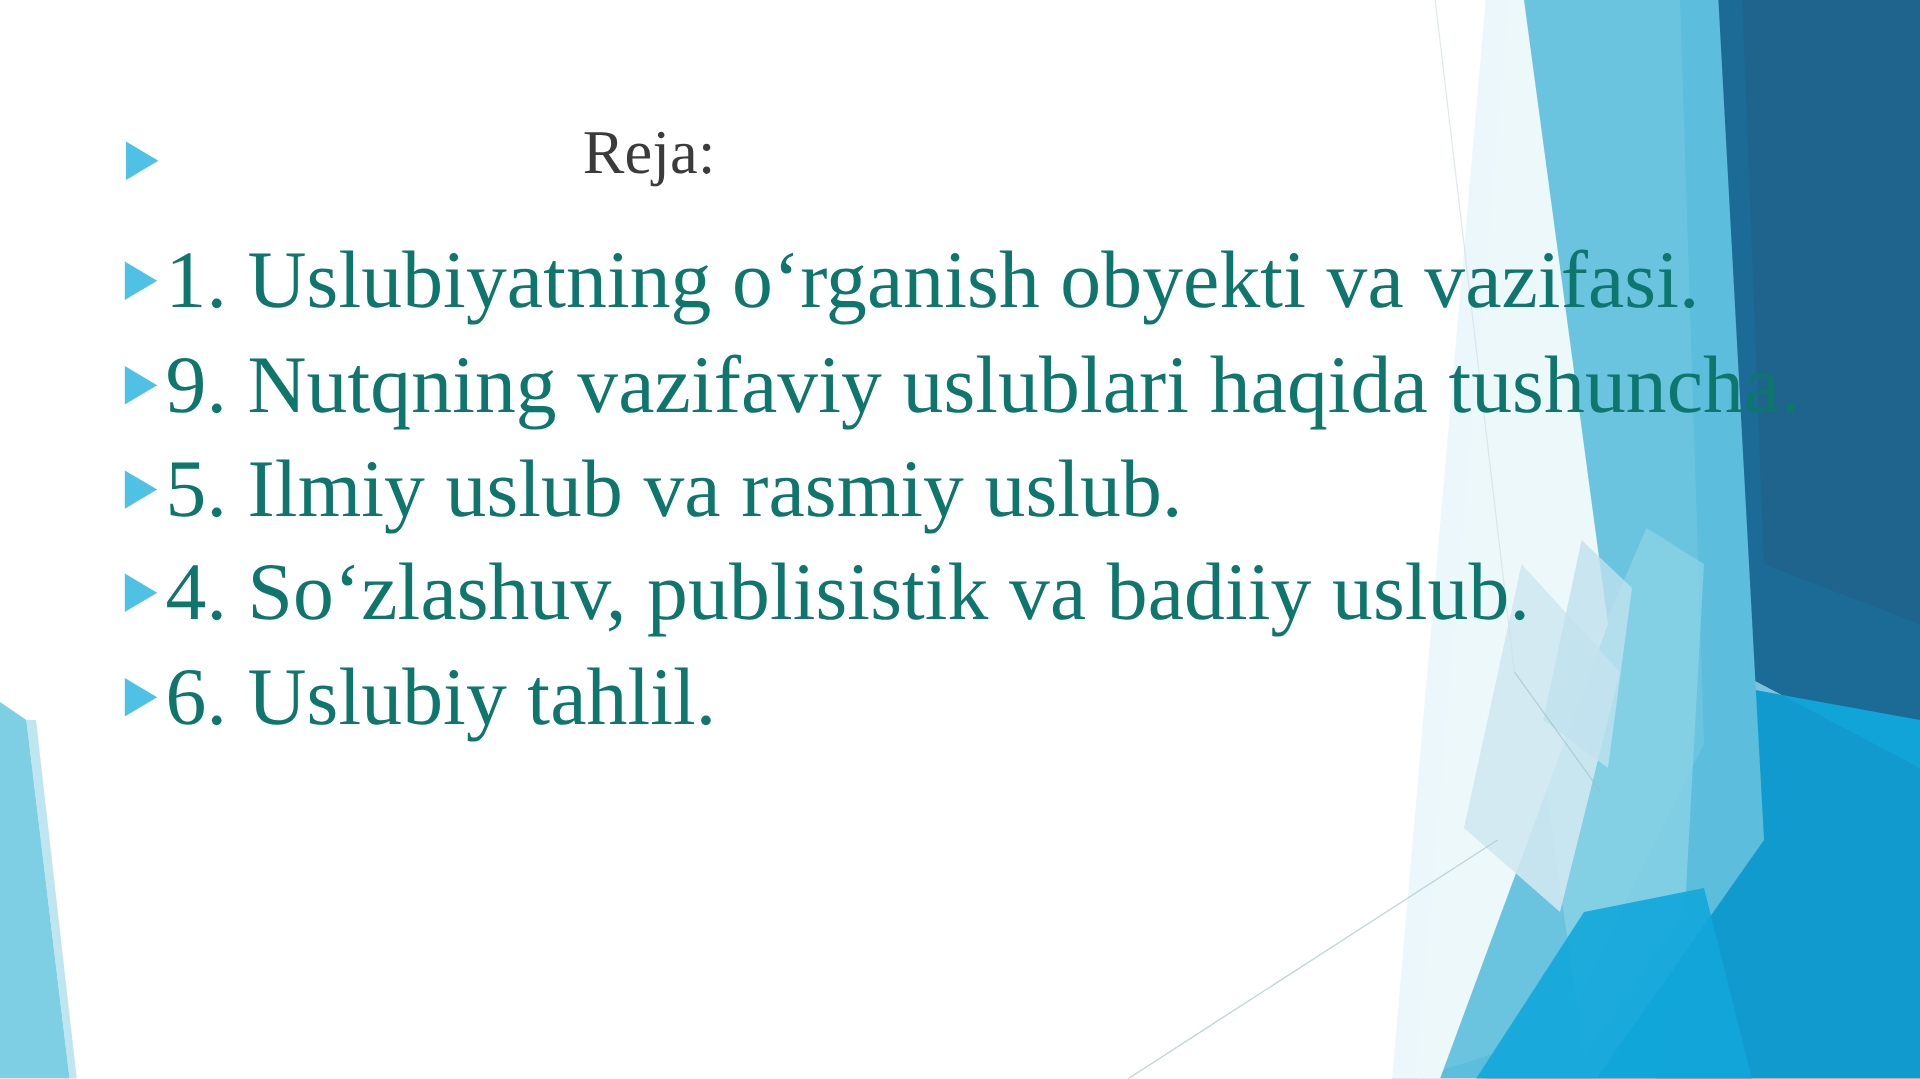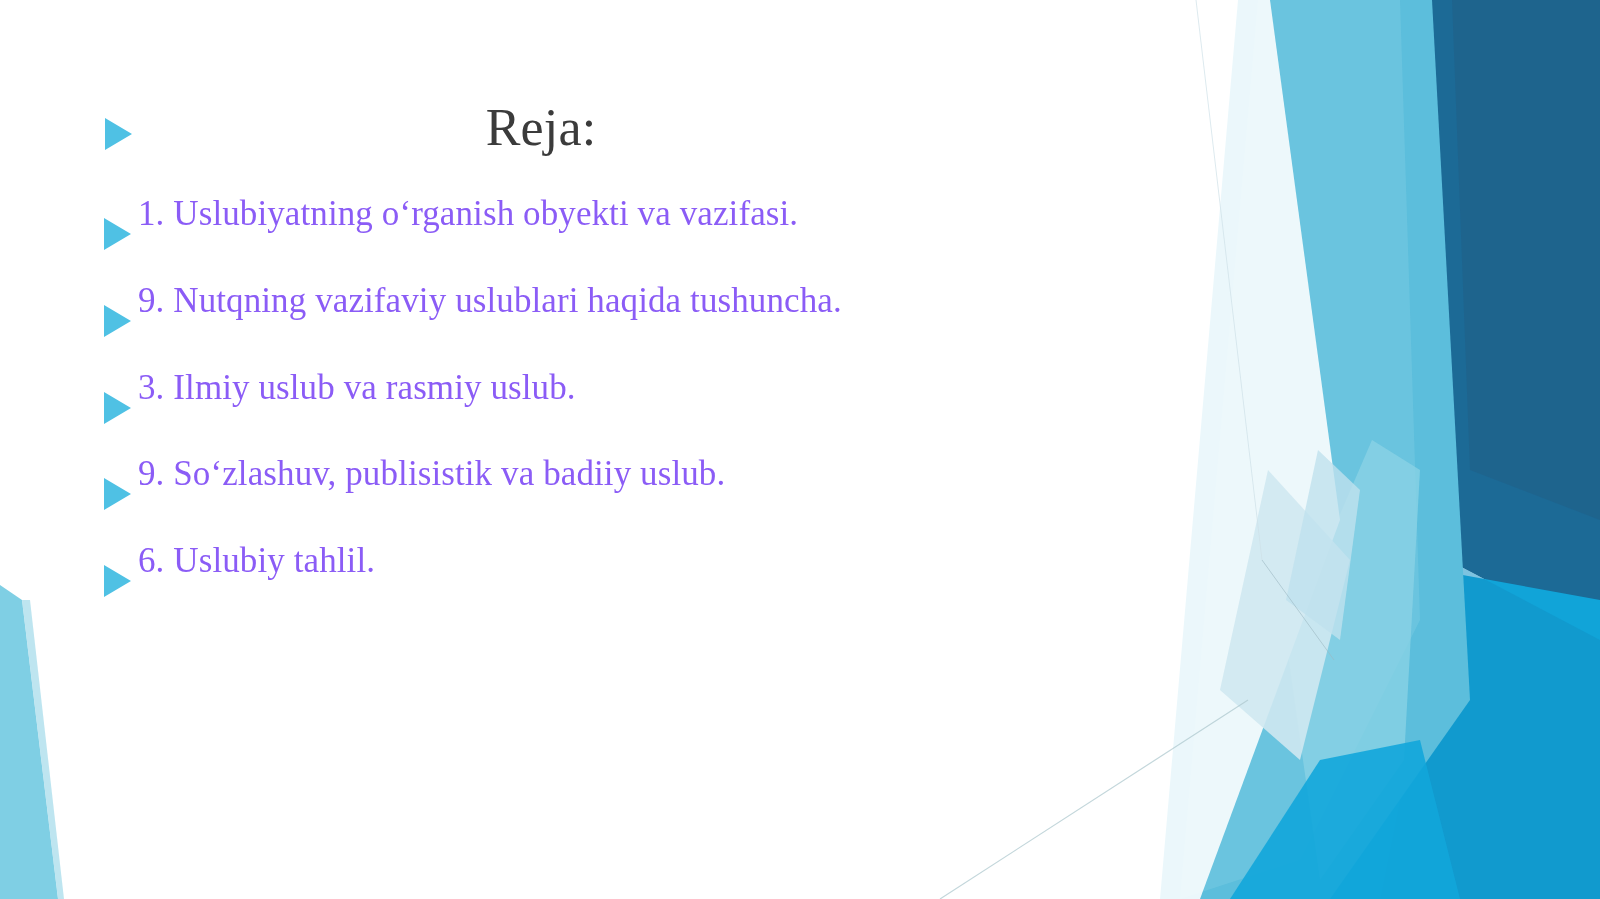--- a/index.html
+++ b/index.html
@@ -59,22 +59,22 @@
     position: absolute;
     left: 104px;
     height: 74px;
     white-space: nowrap;
   }
   .item .bullet { left: 0; top: 20px; }
   .item .txt {
     position: absolute;
     left: 34px;
     top: -4px;
-    font-size: 35px;
-    color: #8b5cf6;
+    font-size: 68px;
+    color: #0f766e;
     letter-spacing: 0.1px;
   }
   .i1 { top: 198px; }
   .i2 { top: 285px; }
   .i3 { top: 372px; }
   .i4 { top: 458px; }
   .i5 { top: 545px; }
 </style>
 </head>
 <body>
@@ -119,26 +119,26 @@
       <span class="txt">1. Uslubiyatning o‘rganish obyekti va vazifasi.</span>
     </div>
 
     <div class="item i2">
       <span class="bullet"></span>
       <span class="txt">9. Nutqning vazifaviy uslublari haqida tushuncha.</span>
     </div>
 
     <div class="item i3">
       <span class="bullet"></span>
-      <span class="txt">3. Ilmiy uslub va rasmiy uslub.</span>
+      <span class="txt">5. Ilmiy uslub va rasmiy uslub.</span>
     </div>
 
     <div class="item i4">
       <span class="bullet"></span>
-      <span class="txt">9. So‘zlashuv, publisistik va badiiy uslub.</span>
+      <span class="txt">4. So‘zlashuv, publisistik va badiiy uslub.</span>
     </div>
 
     <div class="item i5">
       <span class="bullet"></span>
       <span class="txt">6. Uslubiy tahlil.</span>
     </div>
 
   </div>
 </div>
 

